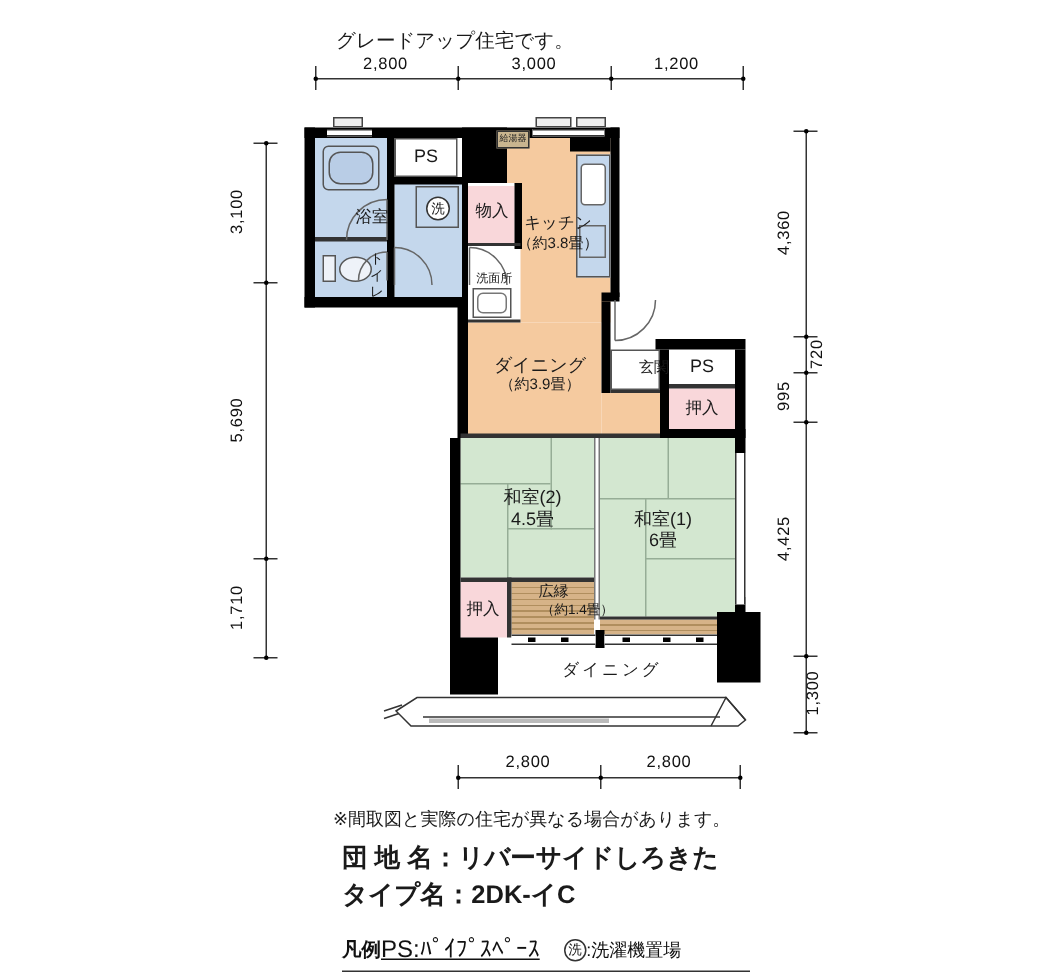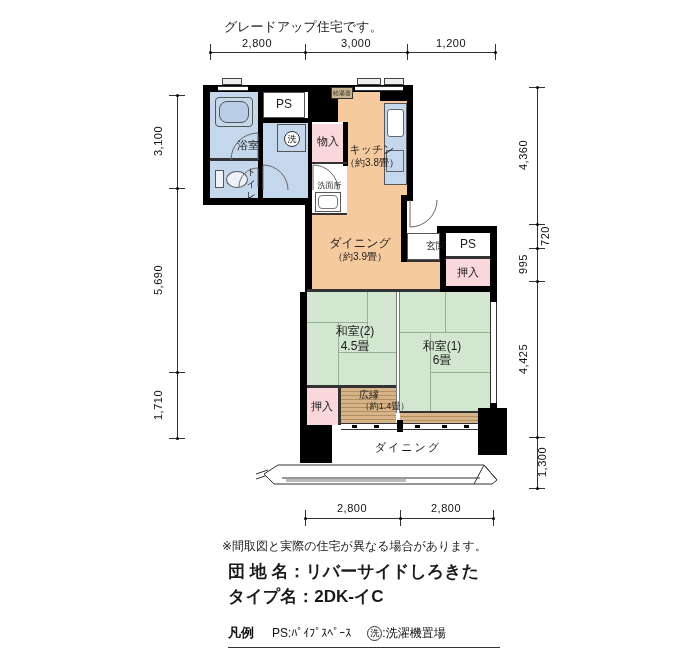--- a/index.html
+++ b/index.html
@@ -233,21 +233,21 @@
   <div class="lbl" style="left:348px; top:389px; width:42px; font-size:10px;">広縁</div>
   <div class="lbl" style="left:356px; top:401px; width:58px; font-size:9px;text-align:center;">（約1.4畳）</div>
   <div class="lbl" style="left:373px; top:441px; width:70px; font-size:11px; letter-spacing:2px;">ダイニング</div>
 
   <div class="lbl" style="left:222px; top:540px; font-size:12px; text-align:left;">※間取図と実際の住宅が異なる場合があります。</div>
   <div class="lbl" style="left:228px; top:562px; font-size:17px; font-weight:bold; text-align:left;">団 地 名：リバーサイドしろきた</div>
   <div class="lbl" style="left:228px; top:587px; font-size:17px; font-weight:bold; text-align:left;">タイプ名：2DK-イC</div>
 
   <div class="abs" style="left:228px; top:622px; width:280px; height:22px; display:flex; align-items:center;">
     <span style="font-size:13px; font-weight:bold;">凡例</span>
-    <span style="font-size:12px; margin-left:18px;">PS:ﾊﾟｲﾌﾟｽﾍﾟｰｽ</span>
+    <span style="font-size:16px; text-decoration:underline;">PS:ﾊﾟｲﾌﾟｽﾍﾟｰｽ</span>
     <span class="circ" style="position:static; width:15px; height:15px; font-size:9px; margin-left:16px;">
       <span>洗</span>
     </span>
     <span style="font-size:12px;">:洗濯機置場</span>
   </div>
   <div class="thin" style="left:228px; top:647px; width:272px; height:1px;"></div>
 
 </div>
 
 </body></html>

